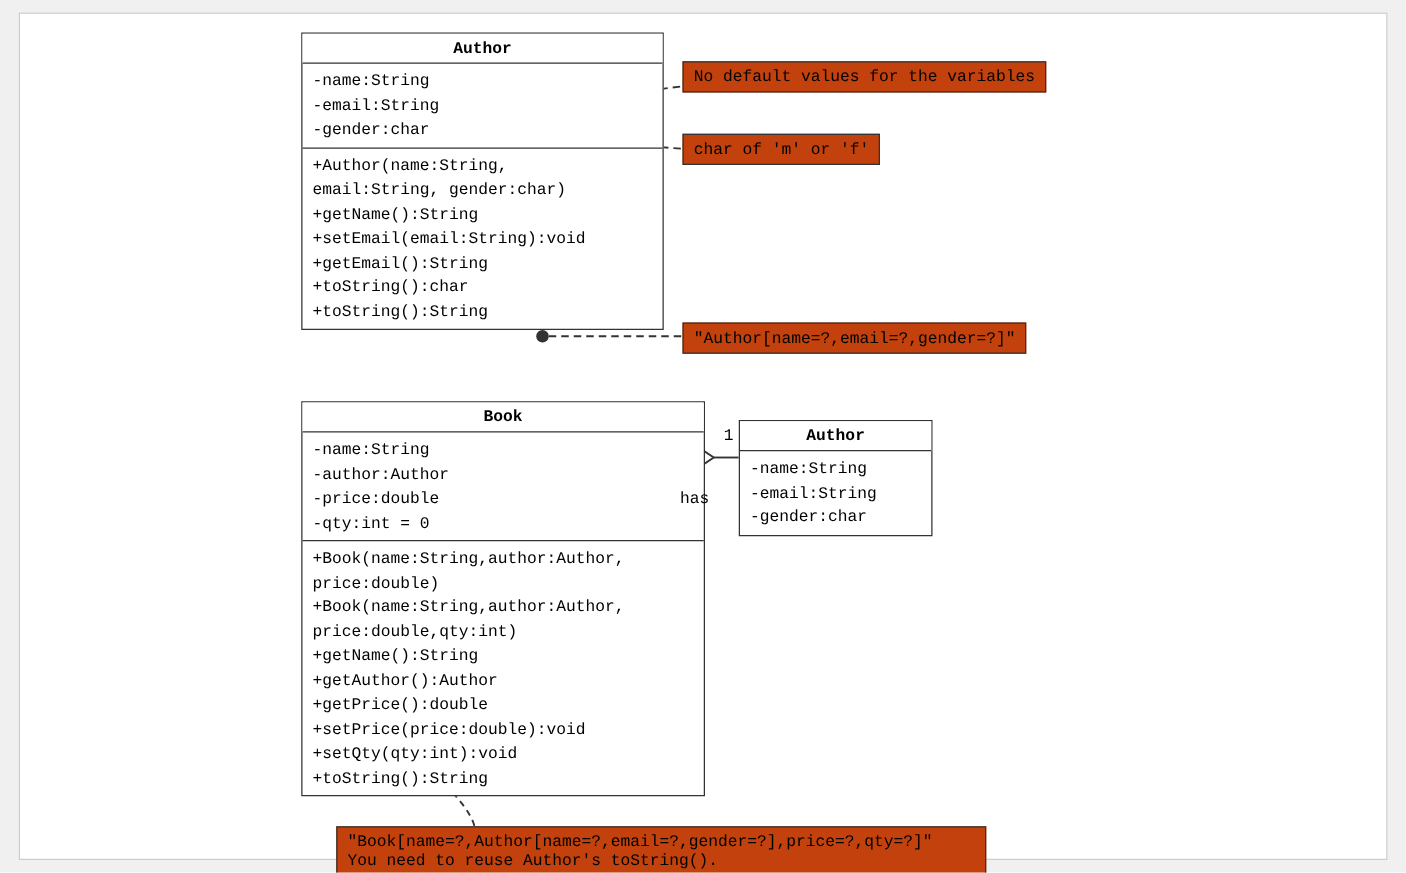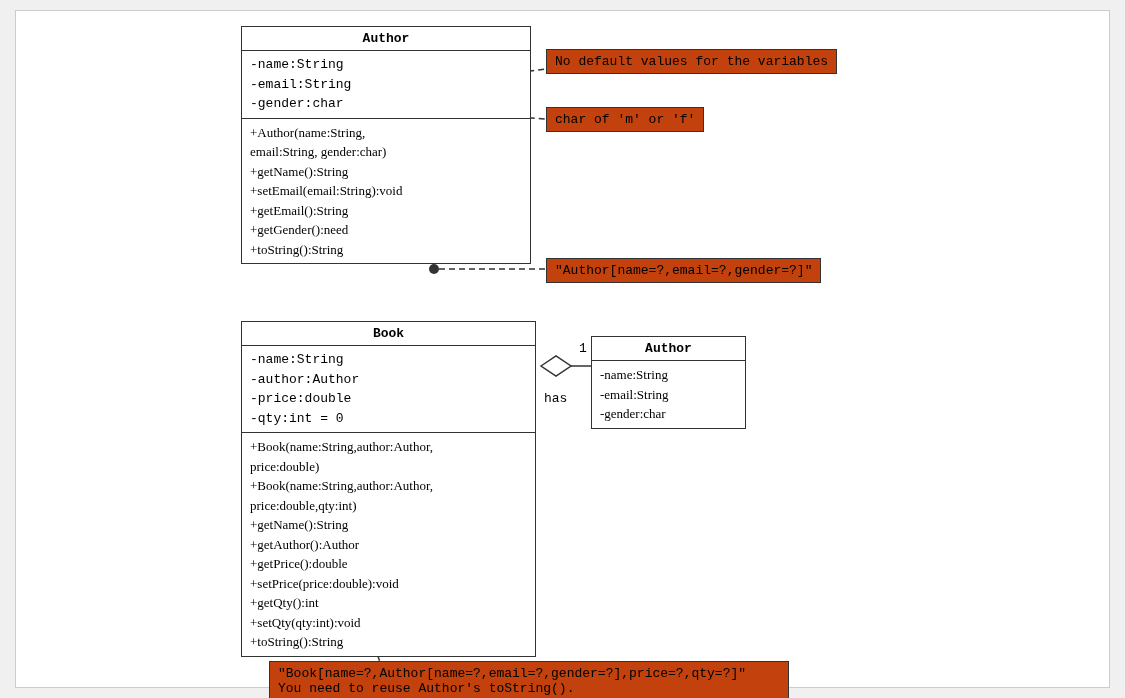--- a/index.html
+++ b/index.html
@@ -35,21 +35,20 @@
       font-size: 13px;
     }
     .uml-section {
       padding: 4px 8px;
       border-bottom: 1.5px solid #333;
       white-space: nowrap;
       line-height: 1.5;
     }
     .uml-section:last-child {
       border-bottom: none;
-      font-family: Liberation Serif, serif;
     }
     .note-box {
       position: absolute;
       border: 1.5px solid #333;
       background: #c2410c;
       padding: 4px 8px;
       font-family: 'Courier New', Courier, monospace;
       font-size: 13px;
       white-space: nowrap;
     }
@@ -105,55 +104,54 @@
       <div>-name:String</div>
       <div>-email:String</div>
       <div>-gender:char</div>
     </div>
     <div class="uml-section">
       <div>+Author(name:String,</div>
       <div>   email:String, gender:char)</div>
       <div>+getName():String</div>
       <div>+setEmail(email:String):void</div>
       <div>+getEmail():String</div>
-      <div>+getGender():need</div>
+      <div>+toString():char</div>
       <div>+toString():String</div>
     </div>
   </div>
 
   <div class="note-box" style="left: 530px; top: 38px;">
     <span>No default values for the variables</span>
   </div>
 
   <div class="note-box" style="left: 530px; top: 96px;">
     <span>char of 'm' or 'f'</span>
   </div>
 
   <div class="note-box" style="left: 530px; top: 247px;">
     <span>"Author[name=?,email=?,gender=?]"</span>
   </div>
 
-  <div class="uml-box" style="left: 225px; top: 310px; width: 295px;">
+  <div class="uml-box" style="left: 225px; top: 310px; width: 323px;">
     <div class="uml-header">Book</div>
     <div class="uml-section">
       <div>-name:String</div>
       <div>-author:Author</div>
       <div>-price:double</div>
       <div>-qty:int = 0</div>
     </div>
     <div class="uml-section">
       <div>+Book(name:String,author:Author,</div>
       <div>   price:double)</div>
       <div>+Book(name:String,author:Author,</div>
       <div>   price:double,qty:int)</div>
       <div>+getName():String</div>
       <div>+getAuthor():Author</div>
       <div>+getPrice():double</div>
       <div>+setPrice(price:double):void</div>
-      <div>+getQty():int</div>
       <div>+setQty(qty:int):void</div>
       <div>+toString():String</div>
     </div>
   </div>
 
   <div class="uml-box" style="left: 575px; top: 325px; width: 155px;">
     <div class="uml-header">Author</div>
     <div class="uml-section">
       <div>-name:String</div>
       <div>-email:String</div>

